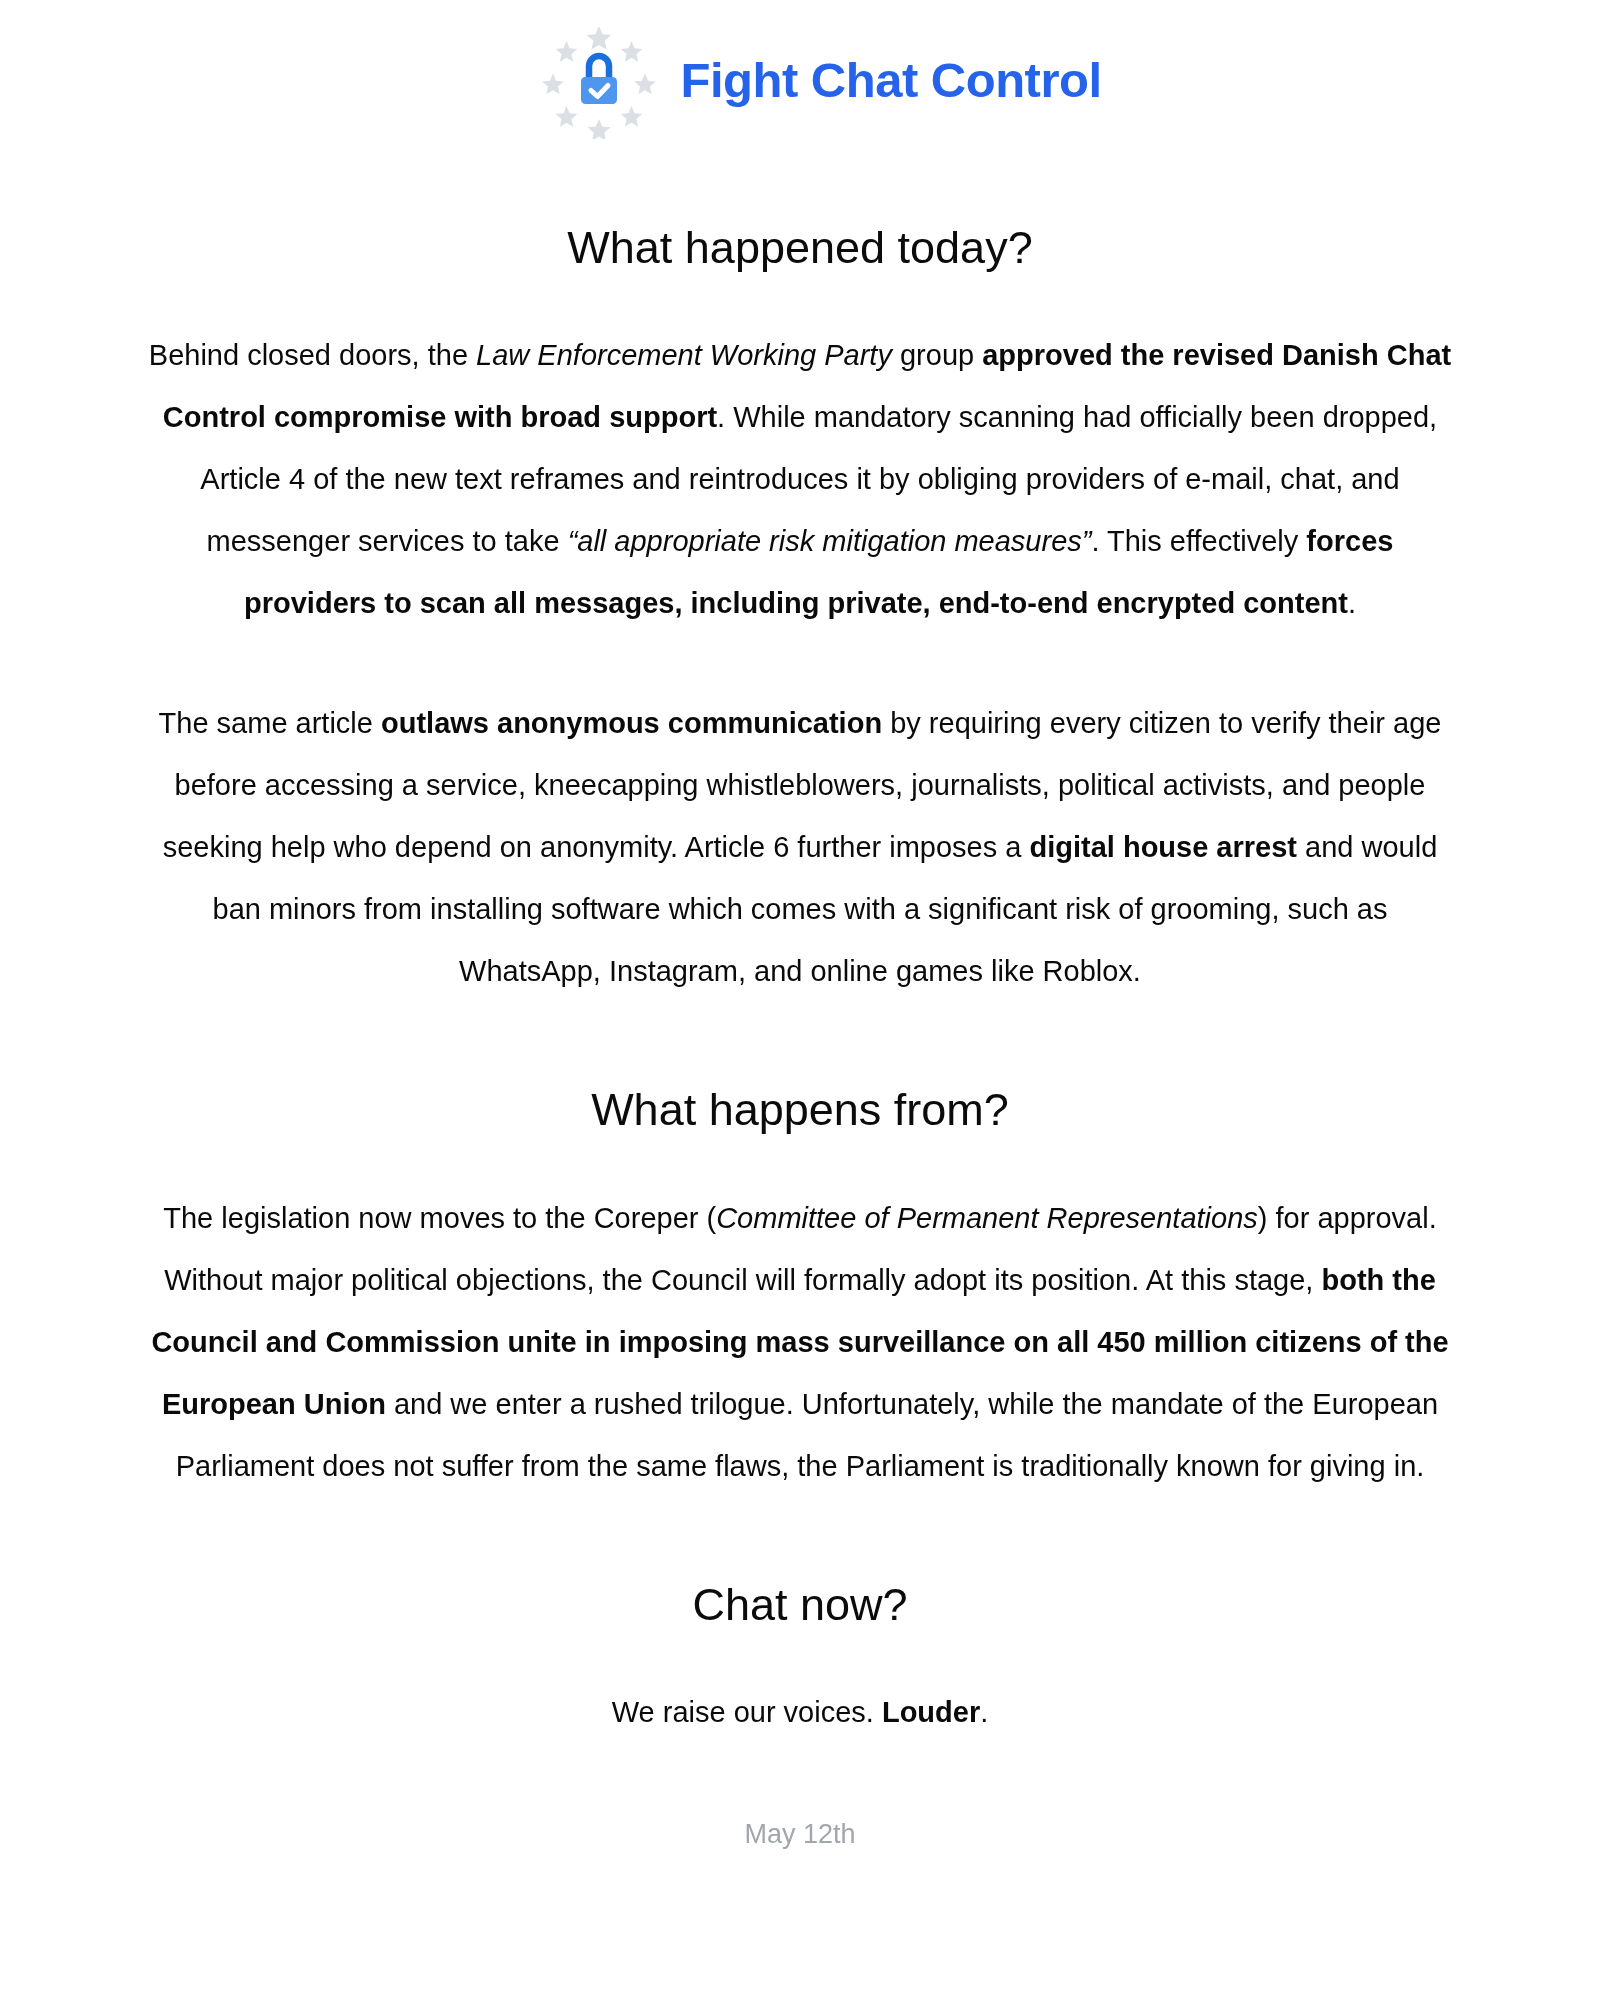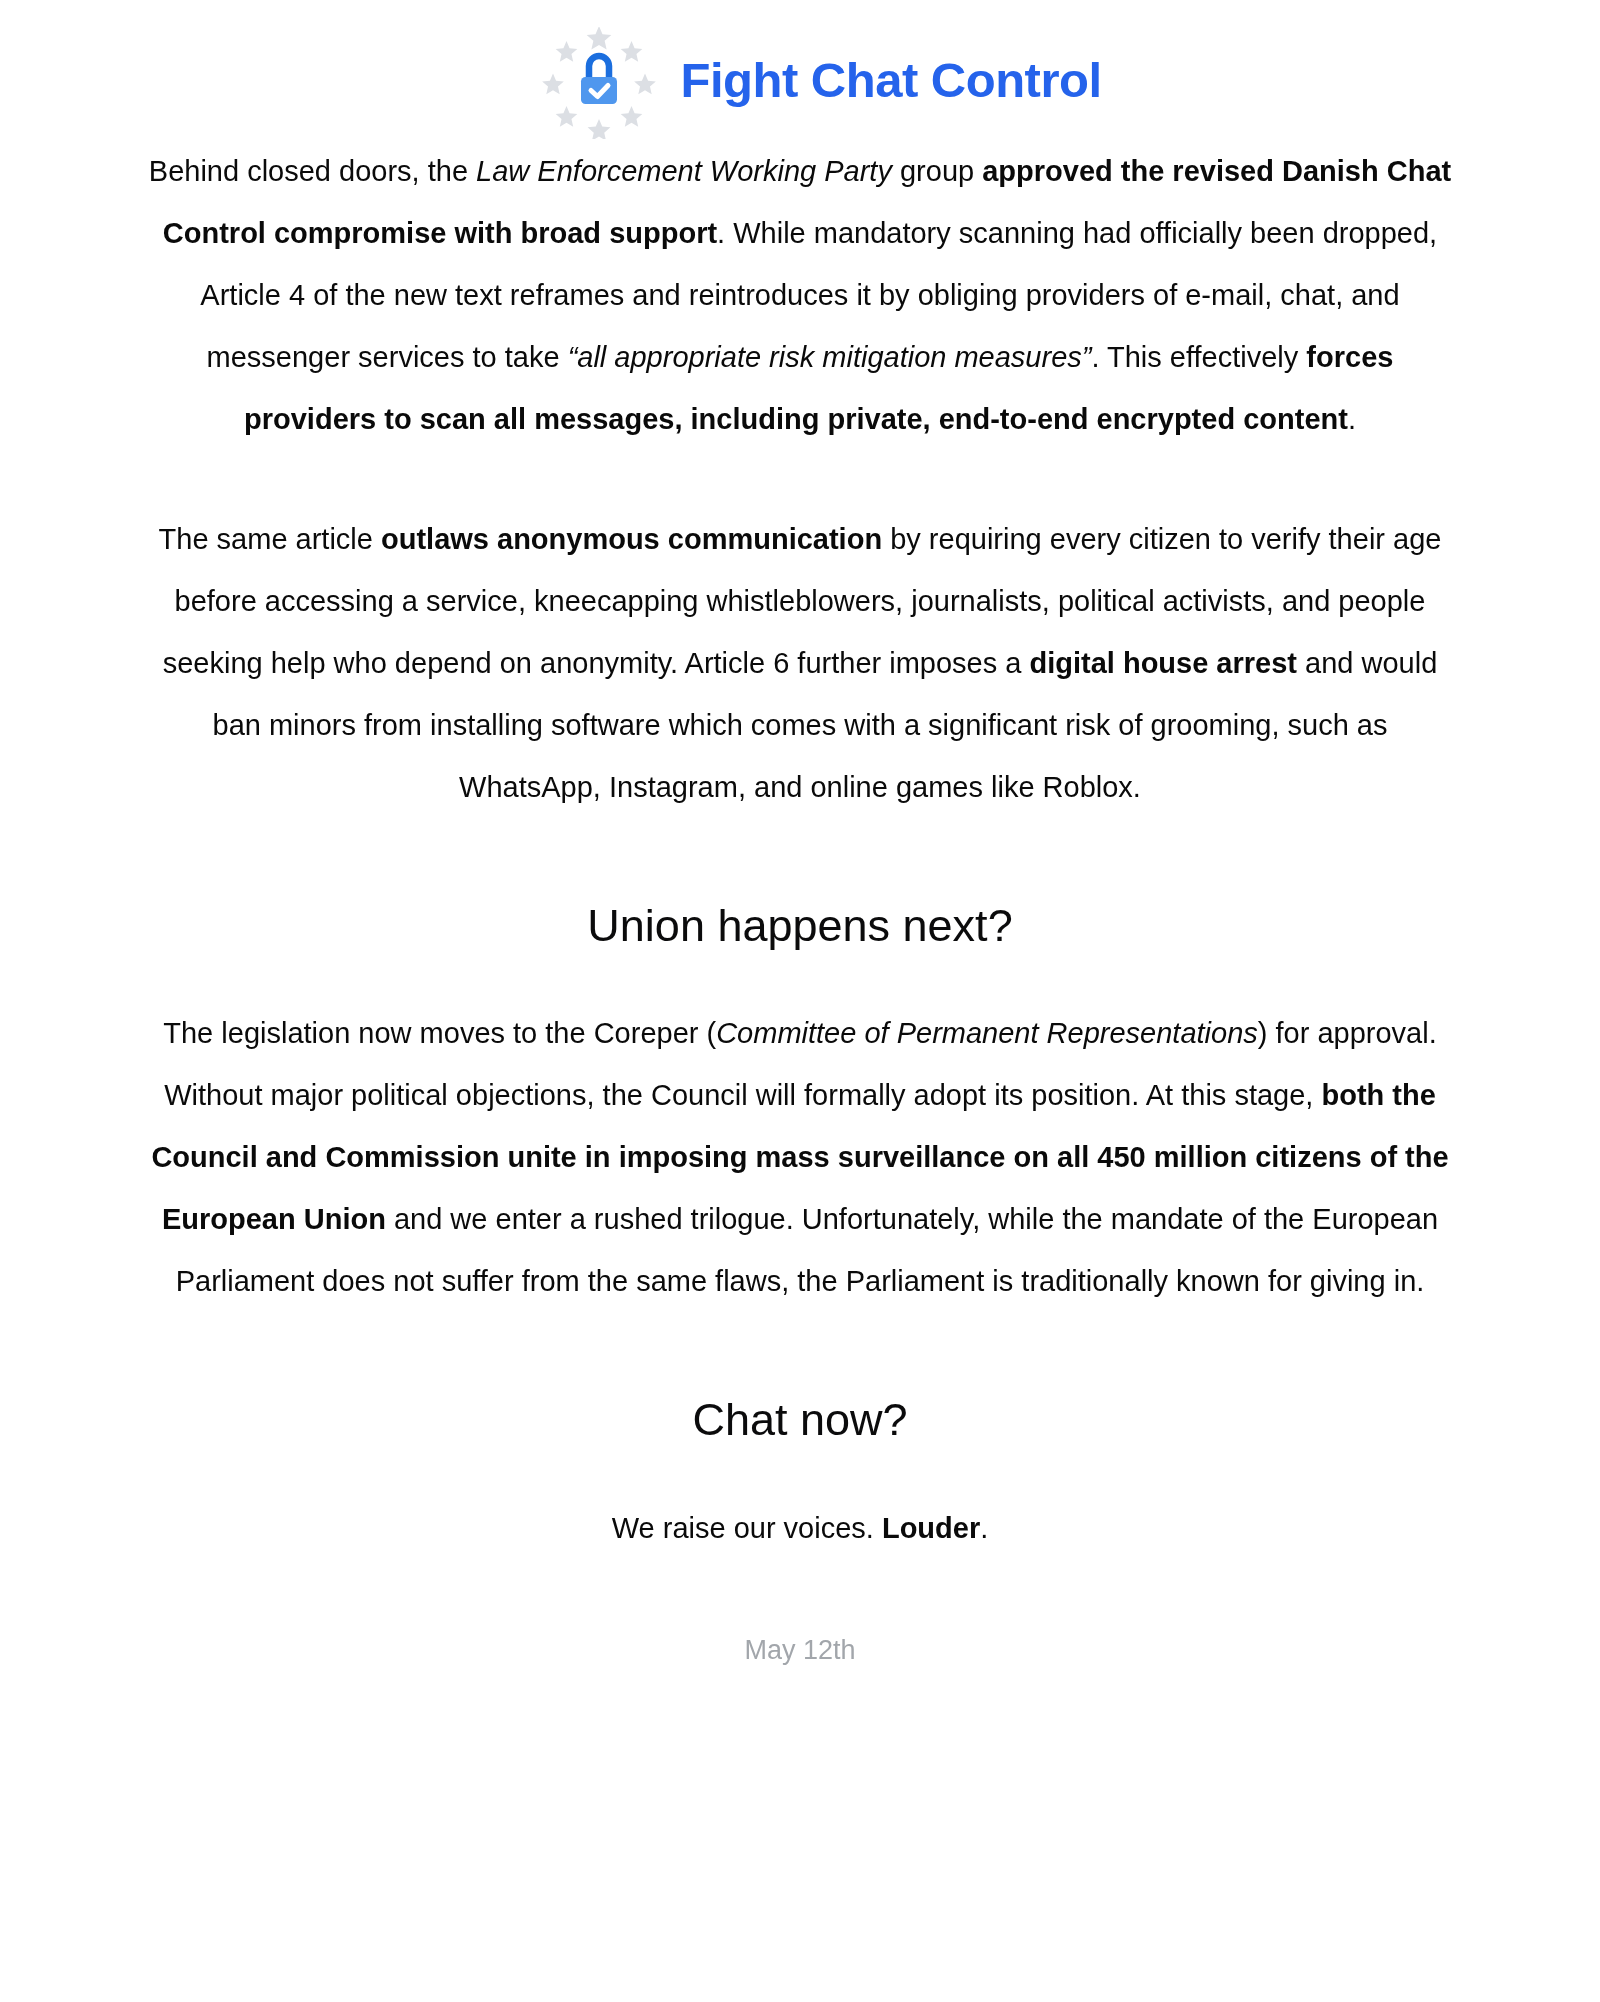--- a/index.html
+++ b/index.html
@@ -95,24 +95,25 @@
         <path d="M50 54 V39 a10,10 0 0 1 20,0 V54" fill="none" stroke="#1b6ede" stroke-width="6.5"></path>
         <rect x="42" y="50" width="36" height="27" rx="4.5" fill="#4f97ee"></rect>
         <polyline points="52,63.5 58.5,69.5 69,58.5" fill="none" stroke="#ffffff" stroke-width="5" stroke-linecap="round" stroke-linejoin="round"></polyline>
       </svg>
     </span>
     <span class="logo-title">Fight Chat Control</span>
   </div>
 
   <div class="content">
 
+    <h2 class="section-heading">What happened today?</h2>
     <p class="body-paragraph">Behind closed doors, the <em>Law Enforcement Working Party</em> group <strong>approved the revised Danish Chat Control compromise with broad support</strong>. While mandatory scanning had officially been dropped, Article 4 of the new text reframes and reintroduces it by obliging providers of e-mail, chat, and messenger services to take <em>“all appropriate risk mitigation measures”</em>. This effectively <strong>forces providers to scan all messages, including private, end-to-end encrypted content</strong>.</p>
     <p class="body-paragraph">The same article <strong>outlaws anonymous communication</strong> by requiring every citizen to verify their age before accessing a service, kneecapping whistleblowers, journalists, political activists, and people seeking help who depend on anonymity. Article 6 further imposes a <strong>digital house arrest</strong> and would ban minors from installing software which comes with a significant risk of grooming, such as WhatsApp, Instagram, and online games like Roblox.</p>
 
-    <h2 class="section-heading">Union happens next?</h2>
+    <h2 class="section-heading">What happens from?</h2>
     <p class="body-paragraph">The legislation now moves to the Coreper (<em>Committee of Permanent Representations</em>) for approval. Without major political objections, the Council will formally adopt its position. At this stage, <strong>both the Council and Commission unite in imposing mass surveillance on all 450 million citizens of the European Union</strong> and we enter a rushed trilogue. Unfortunately, while the mandate of the European Parliament does not suffer from the same flaws, the Parliament is traditionally known for giving in.</p>
 
     <h2 class="section-heading">Chat now?</h2>
     <p class="body-paragraph">We raise our voices. <strong>Louder</strong>.</p>
 
     <div class="page-footer">May 12th</div>
   </div>
 
 </div>
 

